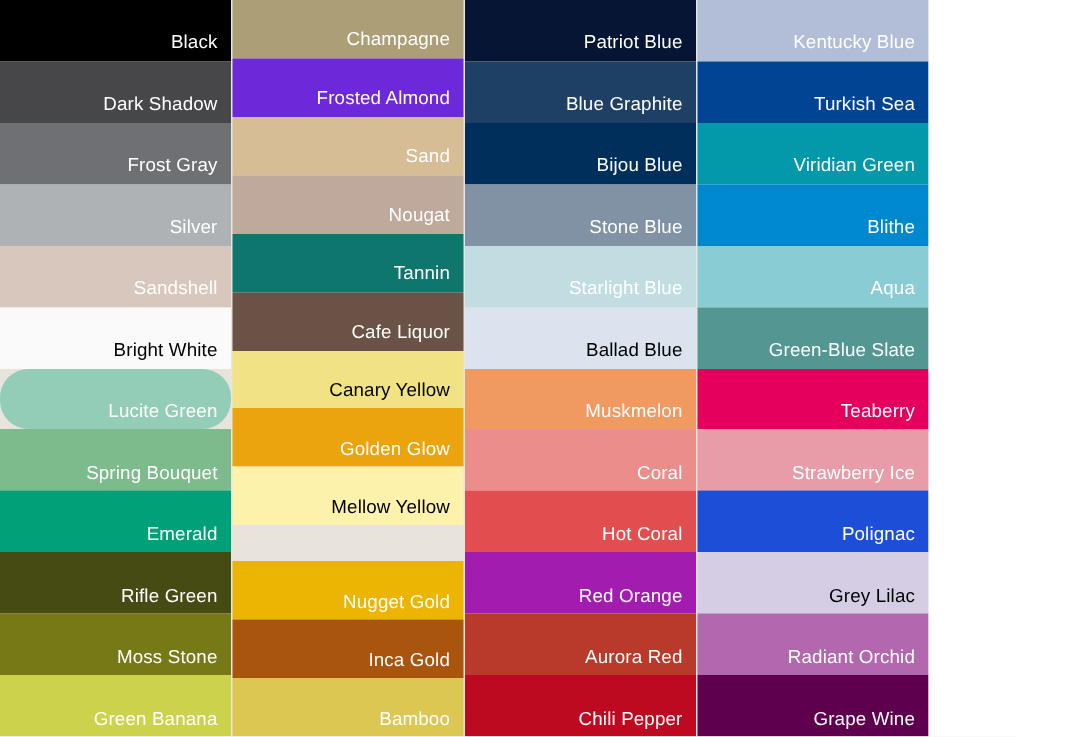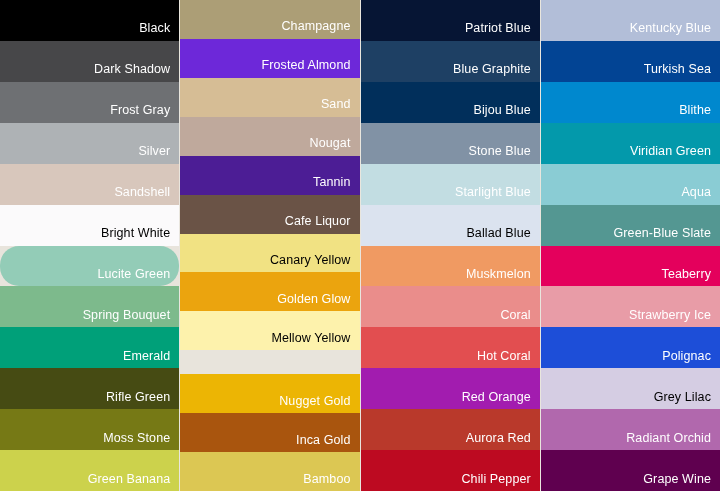--- a/index.html
+++ b/index.html
@@ -4,21 +4,21 @@
 <style>
   html, body {
     margin: 0;
     padding: 0;
     background: #ffffff;
   }
   body {
     font-family: "Liberation Sans", sans-serif;
   }
   #palette-chart {
-    width: 720px;
+    width: 619px;
     height: 491px;
     display: flex;
     flex-direction: row;
     overflow: hidden;
     background: #e8e4dc;
   }
   .palette-column {
     flex: 1 1 0;
     display: flex;
     flex-direction: column;
@@ -96,21 +96,21 @@
       </div>
       <div class="swatch" style="background-color: #6d28d9;">
         <span class="swatch-label" style="color: rgb(255, 255, 255);">Frosted  Almond</span>
       </div>
       <div class="swatch" style="background-color: rgb(214, 189, 149);">
         <span class="swatch-label" style="color: rgb(255, 255, 255);">Sand</span>
       </div>
       <div class="swatch" style="background-color: rgb(191, 169, 156);">
         <span class="swatch-label" style="color: rgb(255, 255, 255);">Nougat</span>
       </div>
-      <div class="swatch" style="background-color: #4c1d95;">
+      <div class="swatch" style="background-color: #0f766e;">
         <span class="swatch-label" style="color: rgb(255, 255, 255);">Tannin</span>
       </div>
       <div class="swatch" style="background-color: rgb(106, 83, 70);">
         <span class="swatch-label" style="color: rgb(255, 255, 255);">Cafe  Liquor</span>
       </div>
       <div class="swatch" style="background-color: rgb(241, 226, 131);">
         <span class="swatch-label" style="color: rgb(0, 0, 0);">Canary  Yellow</span>
       </div>
       <div class="swatch" style="background-color: rgb(235, 164, 14);">
         <span class="swatch-label" style="color: rgb(255, 255, 255);">Golden Glow</span>
@@ -166,25 +166,25 @@
         <span class="swatch-label" style="color: rgb(255, 255, 255);">Chili Pepper</span>
       </div>
     </div>
     <div class="palette-column">
       <div class="swatch" style="background-color: rgb(178, 190, 216);">
         <span class="swatch-label" style="color: rgb(255, 255, 255);">Kentucky  Blue</span>
       </div>
       <div class="swatch" style="background-color: rgb(2, 68, 148);">
         <span class="swatch-label" style="color: rgb(255, 255, 255);">Turkish Sea</span>
       </div>
+      <div class="swatch" style="background-color: rgb(3, 153, 171);">
+        <span class="swatch-label" style="color: rgb(255, 255, 255);">Viridian Green</span>
+      </div>
       <div class="swatch" style="background-color: rgb(0, 136, 206);">
         <span class="swatch-label" style="color: rgb(255, 255, 255);">Blithe</span>
-      </div>
-      <div class="swatch" style="background-color: rgb(3, 153, 171);">
-        <span class="swatch-label" style="color: rgb(255, 255, 255);">Viridian Green</span>
       </div>
       <div class="swatch" style="background-color: rgb(138, 204, 212);">
         <span class="swatch-label" style="color: rgb(255, 255, 255);">Aqua</span>
       </div>
       <div class="swatch" style="background-color: rgb(84, 151, 146);">
         <span class="swatch-label" style="color: rgb(255, 255, 255);">Green-Blue Slate</span>
       </div>
       <div class="swatch" style="background-color: rgb(228, 0, 92);">
         <span class="swatch-label" style="color: rgb(255, 255, 255);">Teaberry</span>
       </div>

